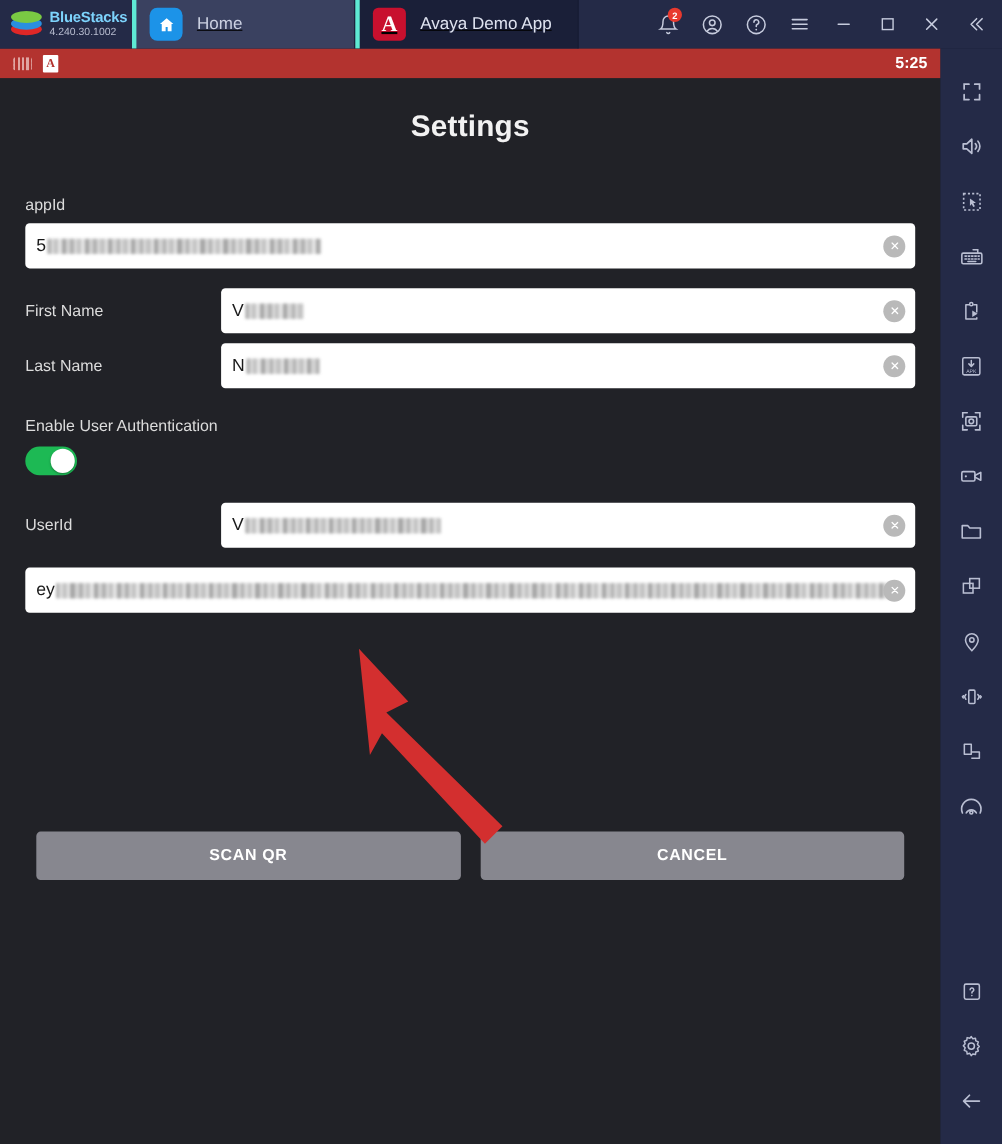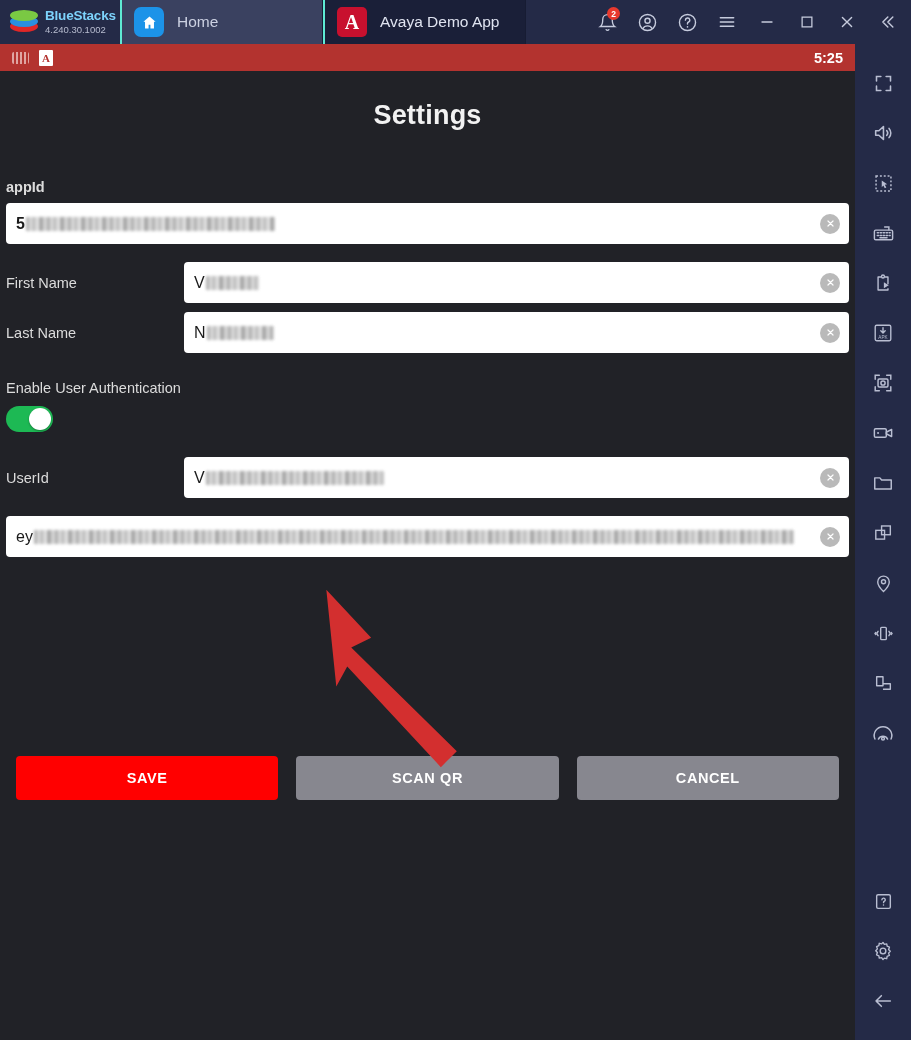--- a/index.html
+++ b/index.html
@@ -24,22 +24,22 @@
   .bs-logo i { position: absolute; left: 0; width: 28px; height: 11px; border-radius: 50%; display:block; }
   .bs-logo i.l1 { top: 12px; background: #e02727; }
   .bs-logo i.l2 { top: 7px;  background: #2a8fe0; }
   .bs-logo i.l3 { top: 1px;  background: #7ac943; }
   .brand-txt { line-height: 1.05; }
   .brand-name { color: #7dd3fc; font-size: 13.5px; font-weight: bold; letter-spacing: -0.2px; }
   .brand-ver { color: #b8bdd0; font-size: 9.5px; margin-top: 1px; }
 
   .tab {
     display: flex; align-items: center; gap: 13px; padding: 0 18px 0 12px;
-    border-left: 2px solid #5eead4; border-right: 1px solid #171c33;
-    cursor: pointer; min-width: 203px;
+    border-left: 4px solid #5eead4; border-right: 1px solid #171c33;
+    cursor: pointer; min-width: 203px; text-decoration: underline;
   }
   .tab.active { background: #3a4160; }
   .tab.inactive { background: #1a1f38; }
   .tab-label { color: #ccd1e2; font-size: 15.5px; }
   .tab.inactive .tab-label { color: #dfe3f0; }
   .ico-home {
     width: 30px; height: 30px; border-radius: 7px; background: #1c93e8;
     display: flex; align-items: center; justify-content: center; flex: 0 0 30px;
   }
   .ico-avaya {
@@ -72,21 +72,21 @@
                 repeating-linear-gradient(0deg,#e8b9b7 0 2px,#b3332f 2px 4px);
     opacity: .85;
   }
   .sb-app {
     width: 14px; height: 16px; background: #fff; border-radius: 1px; color: #b3332f;
     font-size: 11px; font-weight: bold; display: flex; align-items: center; justify-content: center;
     font-family: "Liberation Serif", serif;
   }
   .sb-time { margin-left: auto; color: #fff; font-size: 14.5px; font-weight: bold; }
 
-  .content { flex: 1 1 auto; position: relative; padding: 0 6px; }
+  .content { flex: 1 1 auto; position: relative; padding: 0 23px; }
   .page-title {
     text-align: center; color: #f2f2f2; font-size: 27px; font-weight: bold;
     padding-top: 29px; letter-spacing: .2px;
   }
 
   .field-label { color: #dcdcdc; font-size: 14.5px; }
   .lbl-above { margin-bottom: 8px; }
 
   .input {
     background: #fff; border-radius: 4px; height: 41px; display: flex; align-items: center;
@@ -231,21 +231,21 @@
       <div class="statusbar">
         <span class="sb-kbd"></span>
         <span class="sb-app">A</span>
         <span class="sb-time">5:25</span>
       </div>
 
       <div class="content">
 
         <div class="page-title">Settings</div>
 
-        <div style="margin-top:48px;font-weight:bold;">
+        <div style="margin-top:48px;">
           <div class="field-label lbl-above">appId</div>
           <div class="input">
             <span class="val">
                 <span>5</span>
                 <span class="blur" style="width:249px;"></span>
               </span>
             <span class="clear-x">
               <svg width="11" height="11" viewBox="0 0 24 24" stroke="#fff" stroke-width="2.6" stroke-linecap="round">
                   <path d="M6.5 6.5l11 11M17.5 6.5l-11 11"></path>
                 </svg>
@@ -313,21 +313,20 @@
               </span>
             <span class="clear-x">
               <svg width="11" height="11" viewBox="0 0 24 24" stroke="#fff" stroke-width="2.6" stroke-linecap="round">
                   <path d="M6.5 6.5l11 11M17.5 6.5l-11 11"></path>
                 </svg>
             </span>
           </div>
         </div>
 
         <div class="btn-row" style="margin-top:199px;">
-          <button class="btn btn-save">SAVE</button>
           <button class="btn btn-gray">SCAN QR</button>
           <button class="btn btn-gray">CANCEL</button>
         </div>
 
         <div class="arrow-layer">
           <svg width="855" height="100%" viewBox="0 0 855 973" style="position:absolute;left:-21px;top:0;">
             <g transform="translate(0,-27)">
               <path d="M347 548 L392 596 L372 606 L478 710 L462 726 L368 625 L357 645 Z" fill="#d32f2f"></path>
             </g>
           </svg>

